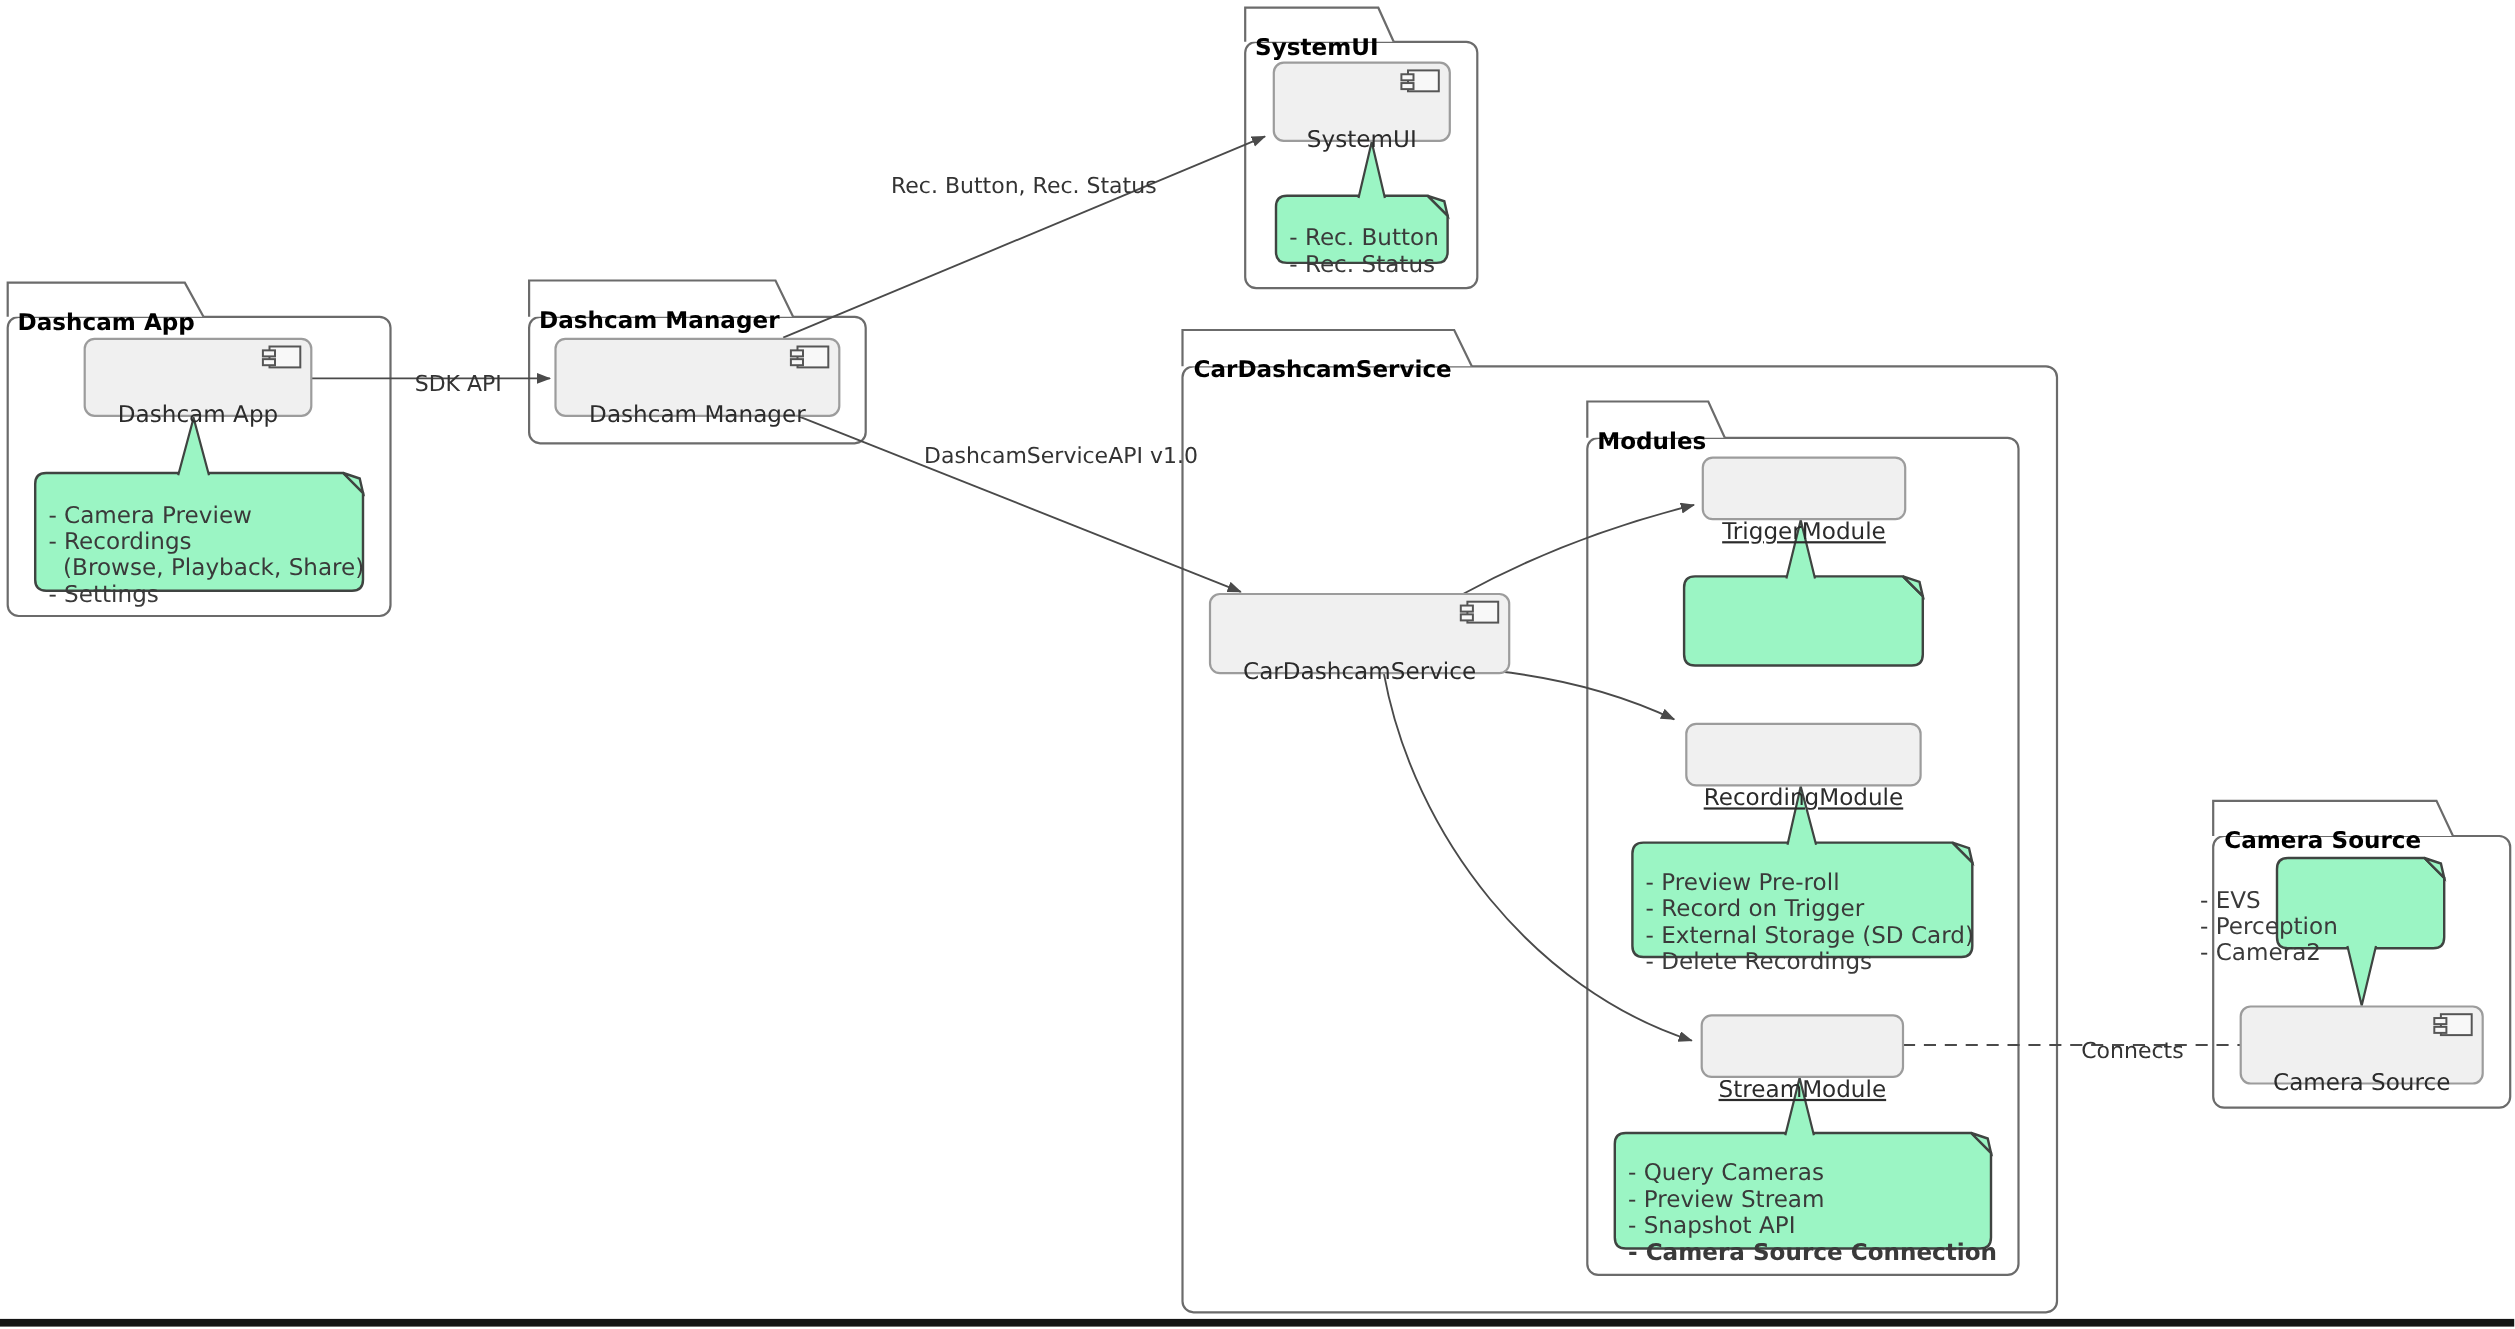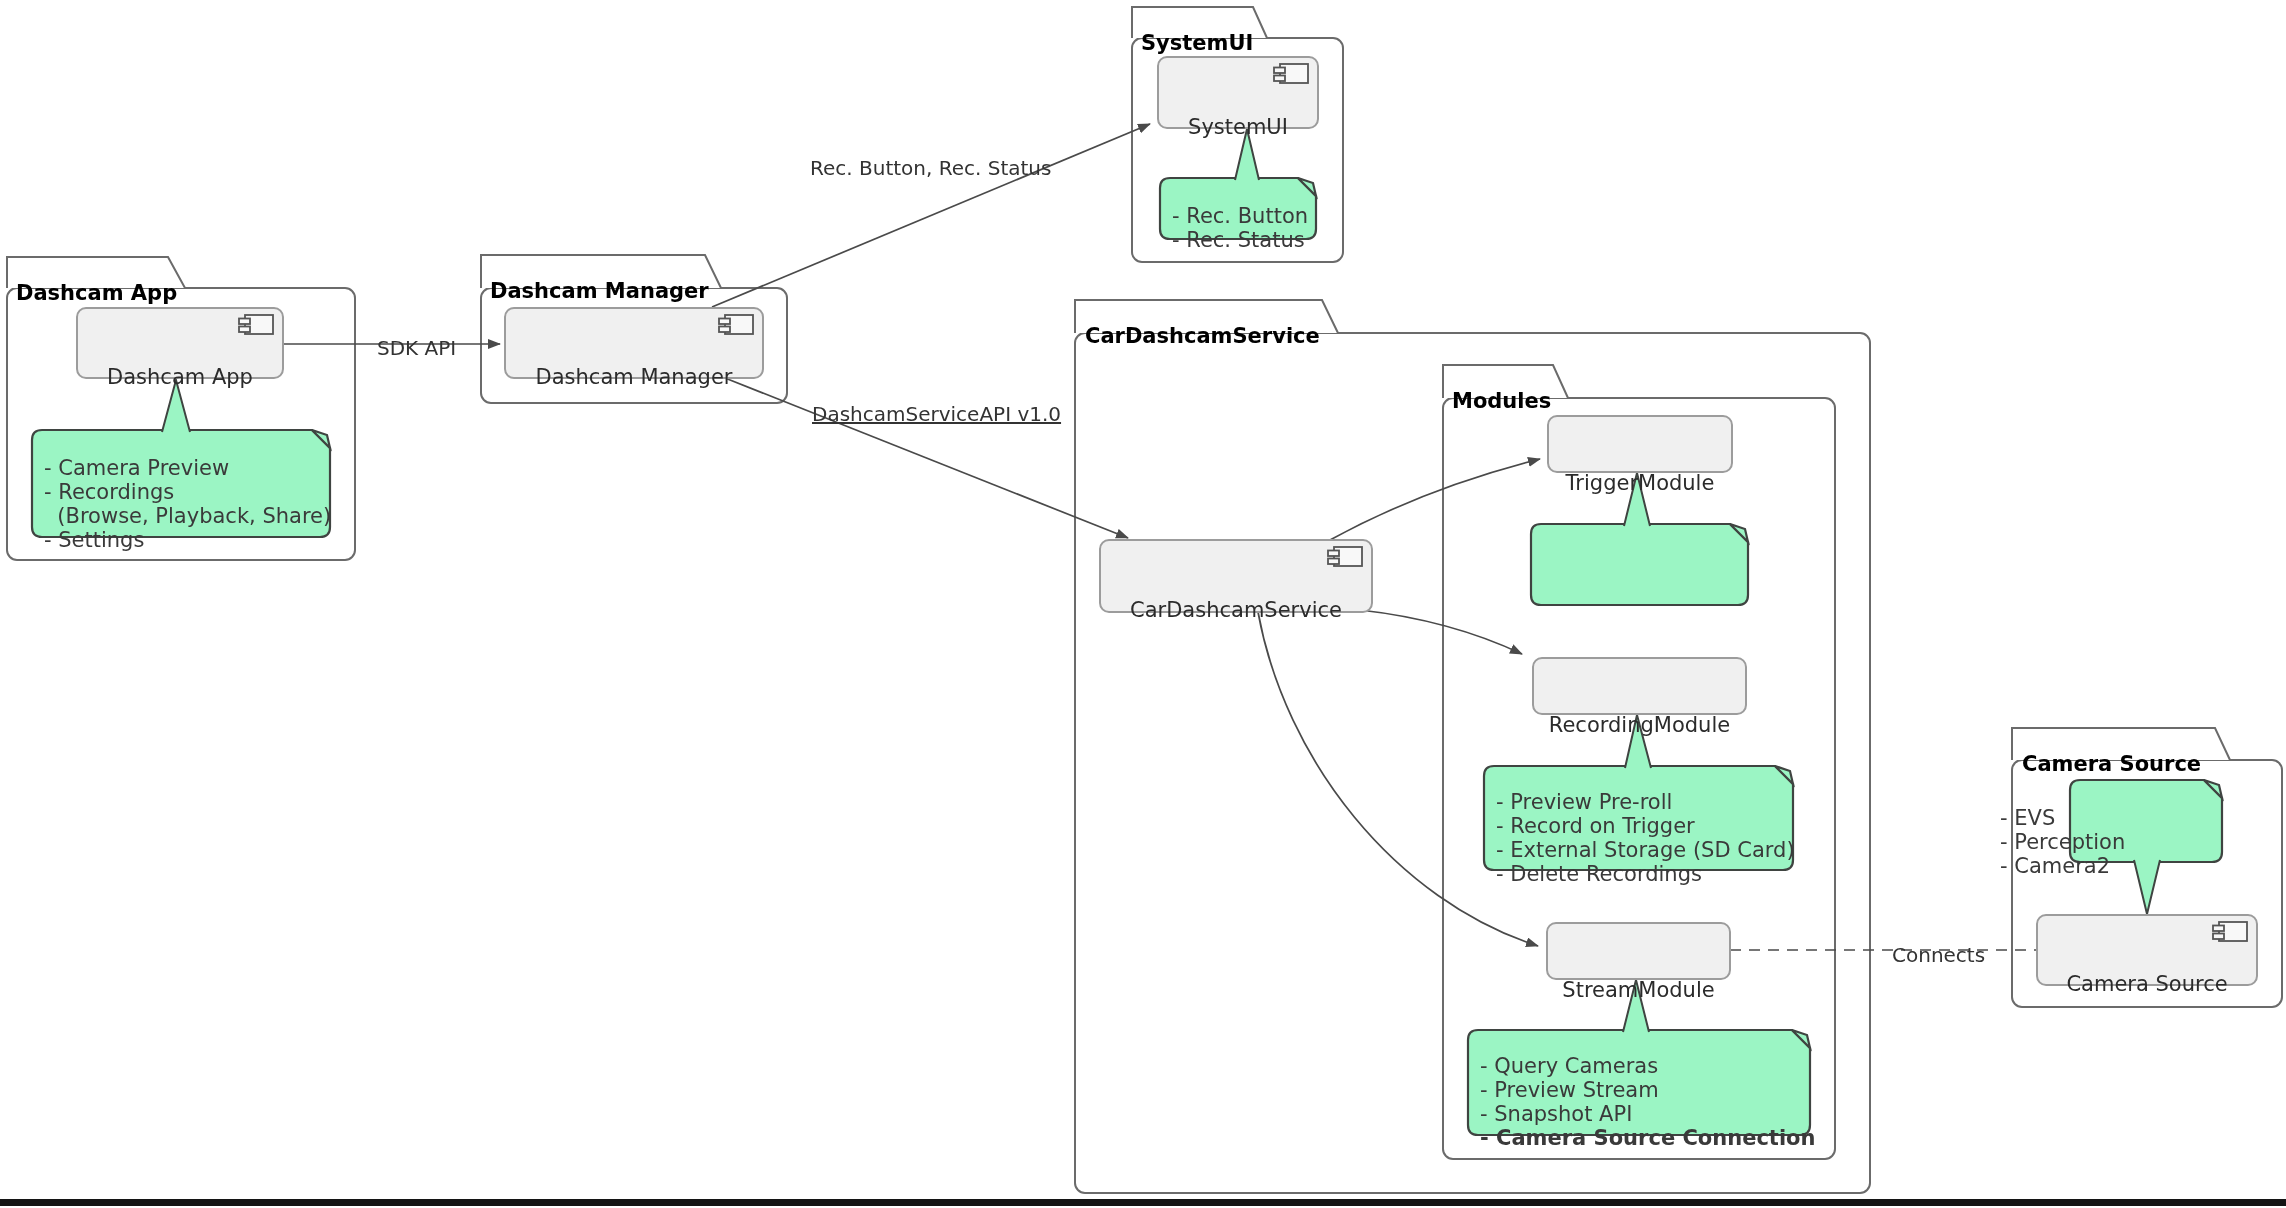--- a/index.html
+++ b/index.html
@@ -5,21 +5,21 @@
   html,body{margin:0;padding:0;background:#ffffff;}
   #canvas{
     position:relative;width:2286px;height:1208px;overflow:hidden;
     font-family:"DejaVu Sans","Liberation Sans",sans-serif;background:#ffffff;
   }
   #shapes{position:absolute;left:0;top:0;}
   .lbl{position:absolute;color:#2b2b2b;margin-top:20px;}
   .tab-title{font-weight:bold;font-size:21px;color:#000;line-height:30px;white-space:nowrap;}
   .comp-label{display:flex;align-items:center;justify-content:center;font-size:21px;color:#2b2b2b;white-space:nowrap;}
   .pad-icon{padding-top:14px;}
-  .pad-sm{padding-top:19px;}
+  .pad-sm{padding-top:19px;text-decoration:underline;}
   .note-text{font-size:21px;line-height:24px;color:#3a3a3a;}
   .note-text div{white-space:pre;}
   .note-line-bold{font-weight:bold;}
   .edge-label{font-size:20px;color:#333;white-space:nowrap;line-height:24px;}
   .bottom-bar{position:absolute;left:0;top:1199px;width:2286px;height:7px;background:#141414;}
 </style>
 </head>
 <body>
 
 <div id="canvas">
@@ -171,18 +171,18 @@
   <div class="note-line-bold">- Camera Source Connection</div>
 </div>
 <div class="lbl note-text" style="left:2000px;top:786px;">
   <div>- EVS</div>
   <div>- Perception</div>
   <div>- Camera2</div>
 </div>
 
 <div class="lbl edge-label" style="left:377px;top:316px;">SDK API</div>
 <div class="lbl edge-label" style="left:810px;top:136px;">Rec. Button, Rec. Status</div>
-<div class="lbl edge-label" style="left:812px;top:382px;text-decoration:underline;">DashcamServiceAPI v1.0</div>
+<div class="lbl edge-label" style="left:840px;top:382px;">DashcamServiceAPI v1.0</div>
 <div class="lbl edge-label" style="left:1892px;top:923px;">Connects</div>
 
 <div class="bottom-bar"></div>
 
 </div>
 
 </body></html>

